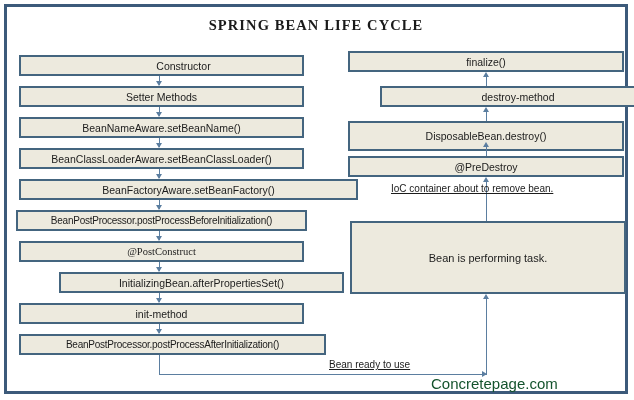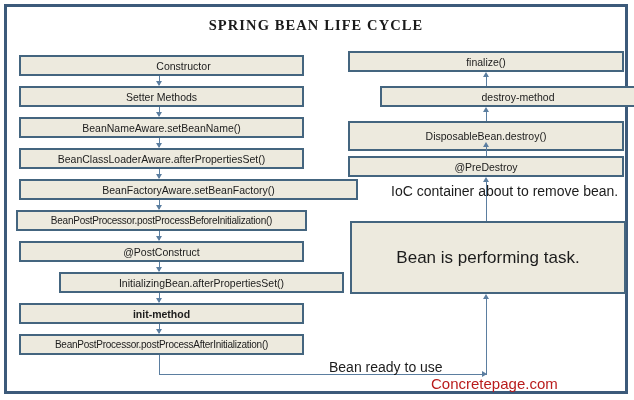--- a/index.html
+++ b/index.html
@@ -17,46 +17,46 @@
   }
 
   .box{
     position:absolute;box-sizing:border-box;
     background:#edeade;border:2px solid #44657f;
     display:flex;align-items:center;justify-content:center;
     font-size:10.5px;color:#1c1c1c;white-space:nowrap;
     font-family:"Liberation Sans",sans-serif;
   }
   .box.tight{font-size:10px;letter-spacing:-0.25px;}
-  .box.bean{font-size:17px;}
+  .box.bean{font-size:11px;}
 
   .vline{position:absolute;width:1px;background:#5b7ea0;}
   .hline{position:absolute;height:1px;background:#5b7ea0;}
 
   .arrow-dn, .arrow-up{position:absolute;width:0;height:0;}
   .arrow-dn{
     border-left:3.5px solid transparent;border-right:3.5px solid transparent;
     border-top:5px solid #5b7ea0;
   }
   .arrow-up{
     border-left:3.5px solid transparent;border-right:3.5px solid transparent;
     border-bottom:5px solid #5b7ea0;
   }
   .arrow-rt{
     position:absolute;width:0;height:0;
     border-top:3.5px solid transparent;border-bottom:3.5px solid transparent;
     border-left:5px solid #5b7ea0;
   }
 
   .note{
-    position:absolute;font-size:14px;color:#1c1c1c;white-space:nowrap;
+    position:absolute;font-size:10px;color:#1c1c1c;white-space:nowrap;text-decoration:underline;
   }
   #watermark{
     position:absolute;left:424px;top:368px;
-    font-size:15px;color:#b91c1c;white-space:nowrap;
+    font-size:15px;color:#14532d;white-space:nowrap;
   }
 </style>
 </head>
 <body>
 
 <div id="frame">
 
   <div id="title">SPRING BEAN LIFE CYCLE</div>
 
   <div class="box" style="left:12px;top:48px;width:285px;height:21px;padding-left:44px;">Constructor</div>
@@ -64,45 +64,45 @@
   <div class="arrow-dn" style="left:149px;top:74px;"></div>
 
   <div class="box" style="left:12px;top:79px;width:285px;height:21px;">Setter Methods</div>
   <div class="vline" style="left:152px;top:100px;height:9px;"></div>
   <div class="arrow-dn" style="left:149px;top:105px;"></div>
 
   <div class="box" style="left:12px;top:110px;width:285px;height:21px;">BeanNameAware.setBeanName()</div>
   <div class="vline" style="left:152px;top:131px;height:9px;"></div>
   <div class="arrow-dn" style="left:149px;top:136px;"></div>
 
-  <div class="box" style="left:12px;top:141px;width:285px;height:21px;">BeanClassLoaderAware.afterPropertiesSet()</div>
+  <div class="box" style="left:12px;top:141px;width:285px;height:21px;">BeanClassLoaderAware.setBeanClassLoader()</div>
   <div class="vline" style="left:152px;top:162px;height:9px;"></div>
   <div class="arrow-dn" style="left:149px;top:167px;"></div>
 
   <div class="box" style="left:12px;top:172px;width:339px;height:21px;">BeanFactoryAware.setBeanFactory()</div>
   <div class="vline" style="left:152px;top:193px;height:9px;"></div>
   <div class="arrow-dn" style="left:149px;top:198px;"></div>
 
   <div class="box tight" style="left:9px;top:203px;width:291px;height:21px;">BeanPostProcessor.postProcessBeforeInitialization()</div>
   <div class="vline" style="left:152px;top:224px;height:9px;"></div>
   <div class="arrow-dn" style="left:149px;top:229px;"></div>
 
-  <div class="box" style="left:12px;top:234px;width:285px;height:21px;">@PostConstruct</div>
+  <div class="box" style="left:12px;top:234px;width:285px;height:21px;font-family:Liberation Serif, serif;">@PostConstruct</div>
   <div class="vline" style="left:152px;top:255px;height:9px;"></div>
   <div class="arrow-dn" style="left:149px;top:260px;"></div>
 
   <div class="box" style="left:12px;top:265px;width:285px;height:21px;margin-left:40px;">InitializingBean.afterPropertiesSet()</div>
   <div class="vline" style="left:152px;top:286px;height:9px;"></div>
   <div class="arrow-dn" style="left:149px;top:291px;"></div>
 
-  <div class="box" style="left:12px;top:296px;width:285px;height:21px;font-weight:bold;">init-method</div>
+  <div class="box" style="left:12px;top:296px;width:285px;height:21px;">init-method</div>
   <div class="vline" style="left:152px;top:317px;height:9px;"></div>
   <div class="arrow-dn" style="left:149px;top:322px;"></div>
 
-  <div class="box tight" style="left:12px;top:327px;width:285px;height:21px;">BeanPostProcessor.postProcessAfterInitialization()</div>
+  <div class="box tight" style="left:12px;top:327px;width:307px;height:21px;">BeanPostProcessor.postProcessAfterInitialization()</div>
 
   <div class="box" style="left:341px;top:44px;width:276px;height:21px;">finalize()</div>
   <div class="vline" style="left:479px;top:70px;height:9px;"></div>
   <div class="arrow-up" style="left:476px;top:65px;"></div>
 
   <div class="box" style="left:341px;top:79px;width:276px;height:21px;margin-left:32px;">destroy-method</div>
   <div class="vline" style="left:479px;top:105px;height:9px;"></div>
   <div class="arrow-up" style="left:476px;top:100px;"></div>
 
   <div class="box" style="left:341px;top:114px;width:276px;height:30px;">DisposableBean.destroy()</div>

